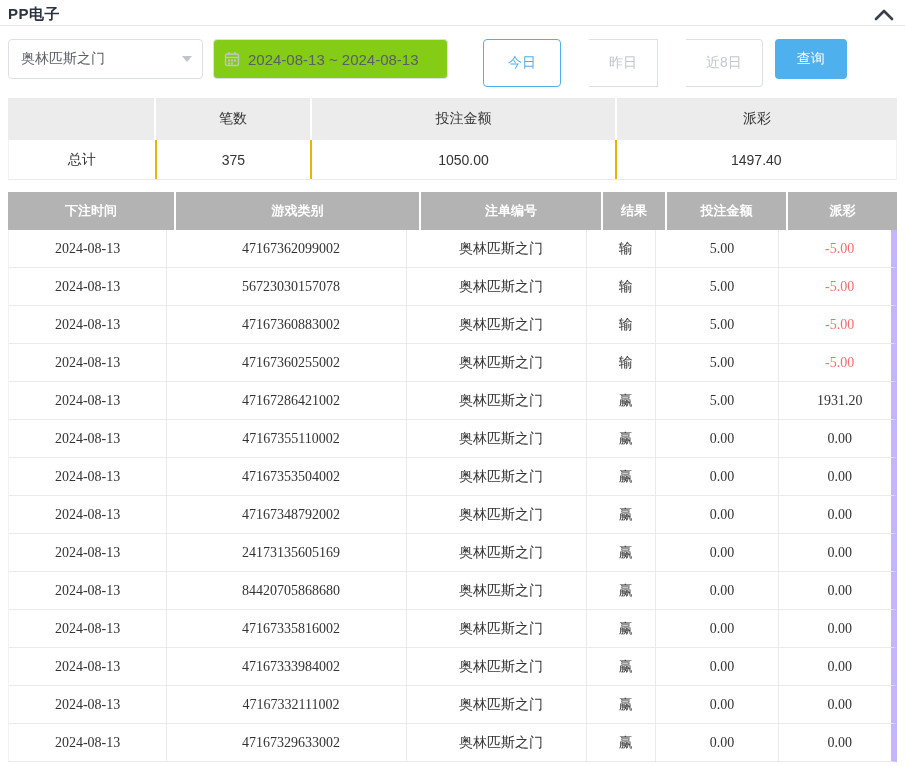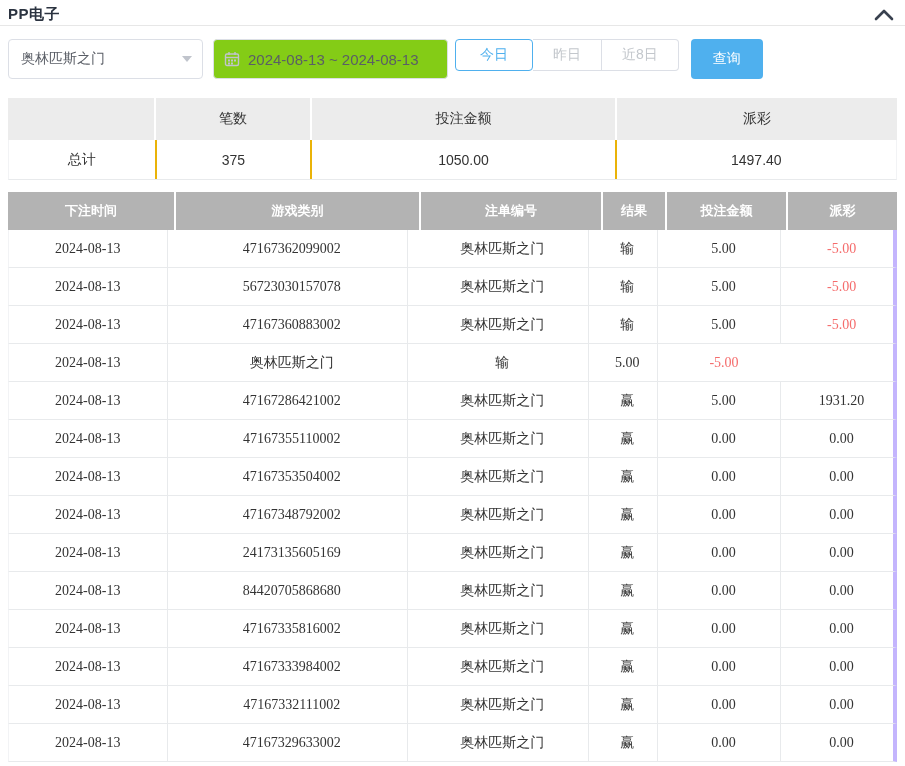--- a/index.html
+++ b/index.html
@@ -17,22 +17,22 @@
   .controls { display:flex; align-items:center; margin:13px 8px 0 8px; height:40px; }
   .select-box { width:195px; height:40px; border:1px solid #dcdfe6; border-radius:4px;
     display:flex; align-items:center; justify-content:space-between; padding:0 10px 0 12px;
     font-size:14px; color:#5a5e66; background:#fff; }
   .caret-down { width:0; height:0; border-left:5px solid transparent; border-right:5px solid transparent;
     border-top:6px solid #c0c4cc; }
   .date-box { width:235px; height:40px; border:1px solid #dcdfe6; border-radius:4px;
     display:flex; align-items:center; margin-left:10px; padding:0 10px; font-size:15px; color:#5a5e66; background:#84cc16; }
   .date-box .cal { margin-right:8px; display:flex; align-items:center; }
   .btn-group { display:flex; margin-left:7px; height:40px; }
-  .qbtn { height:32px; padding:0 20px; background:#fff; font-size:14px; color:#c3c7cc;
-    border:1px solid #dcdfe6; border-left:none; cursor:pointer; font-family:inherit; }
+  .qbtn { height:48px; padding:0 20px; background:#fff; font-size:14px; color:#c3c7cc;
+    border:1px solid #dcdfe6; border-left:none; cursor:pointer; font-family:inherit;margin-left:28px; }
   .qbtn:first-child { border-radius:4px 0 0 4px; }
   .qbtn:last-child { border-radius:0 4px 4px 0; }
   .qbtn.active { border:1px solid var(--accent); color:var(--accent); border-radius:4px; padding:0 24px; }
   .query-btn { height:40px; margin-left:12px; padding:0 22px; background:var(--accent); color:#fff;
     font-size:14px; border:none; border-radius:4px; cursor:pointer; font-family:Liberation Serif, serif; }
 
   
   .summary { margin:19px 8px 0 8px; }
   .s-head { display:grid; grid-template-columns:148fr 156fr 305fr 280fr; }
   .s-head .s-hcell { background:#ececec; height:42px; display:flex; align-items:center; justify-content:center;
@@ -44,21 +44,21 @@
     font-size:14px; color:#333; border-right:2px solid #eab308; background:#fff; }
   .s-body .s-cell:last-child { border-right:none; }
 
   
   .dtable { margin:12px 8px 0 8px;font-family:Liberation Serif, serif; }
   .d-head { display:grid; grid-template-columns:168fr 245fr 182fr 64fr 121fr 109fr; }
   .d-head .d-hcell { background:#b3b3b3; height:38px; display:flex; align-items:center; justify-content:center;
     font-size:13px; font-weight:bold; color:#fff; border-right:2px solid #fff; }
   .d-head .d-hcell:last-child { border-right:none; }
   .d-row { display:grid; grid-template-columns:168fr 245fr 182fr 64fr 121fr 109fr;
-    border-bottom:1px solid #e8eaec; border-left:1px solid #f2f3f5; border-right:4px solid #c4b5fd; background:#fff;gap:9px; }
+    border-bottom:1px solid #e8eaec; border-left:1px solid #f2f3f5; border-right:6px solid #c4b5fd; background:#fff;gap:9px; }
   .d-cell { height:37px; display:flex; align-items:center; justify-content:center;
     font-size:14px; color:#333; border-right:1px solid #e8eaec; }
   .d-cell:last-child { border-right:none; }
   .d-cell.neg { color:var(--negative); }
 </style>
 </head>
 <body>
 
 <div class="page">
 
@@ -144,20 +144,21 @@
         <div class="d-row">
           <div class="d-cell">2024-08-13</div>
           <div class="d-cell">47167360883002</div>
           <div class="d-cell">奥林匹斯之门</div>
           <div class="d-cell">输</div>
           <div class="d-cell">5.00</div>
           <div class="d-cell neg">-5.00</div>
         </div>
         <div class="d-row">
           <div class="d-cell">2024-08-13</div>
+          <div class="d-cell">47167360255002</div>
           <div class="d-cell">奥林匹斯之门</div>
           <div class="d-cell">输</div>
           <div class="d-cell">5.00</div>
           <div class="d-cell neg">-5.00</div>
         </div>
         <div class="d-row">
           <div class="d-cell">2024-08-13</div>
           <div class="d-cell">47167286421002</div>
           <div class="d-cell">奥林匹斯之门</div>
           <div class="d-cell">赢</div>

